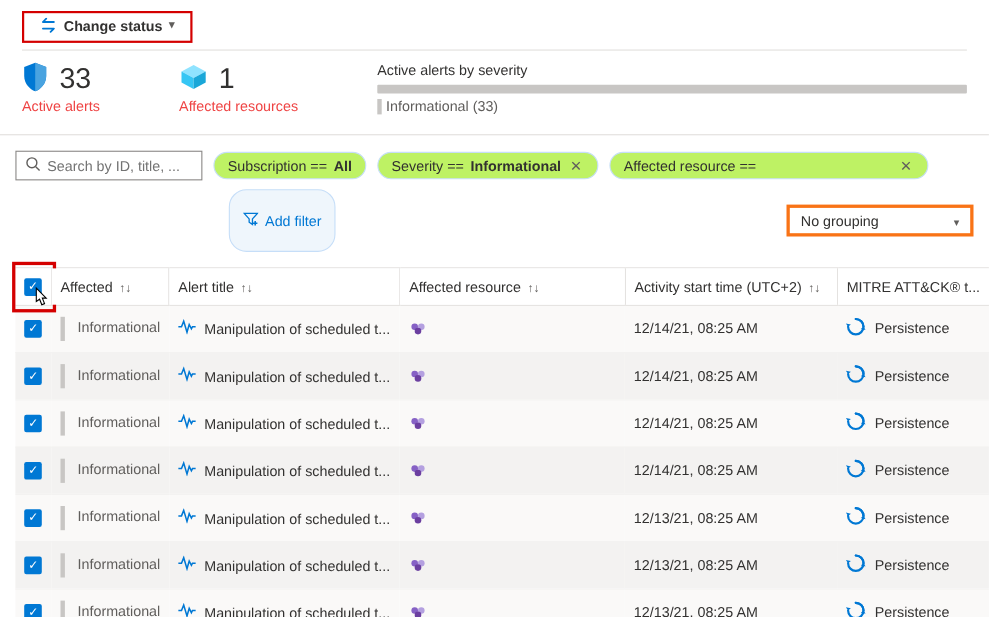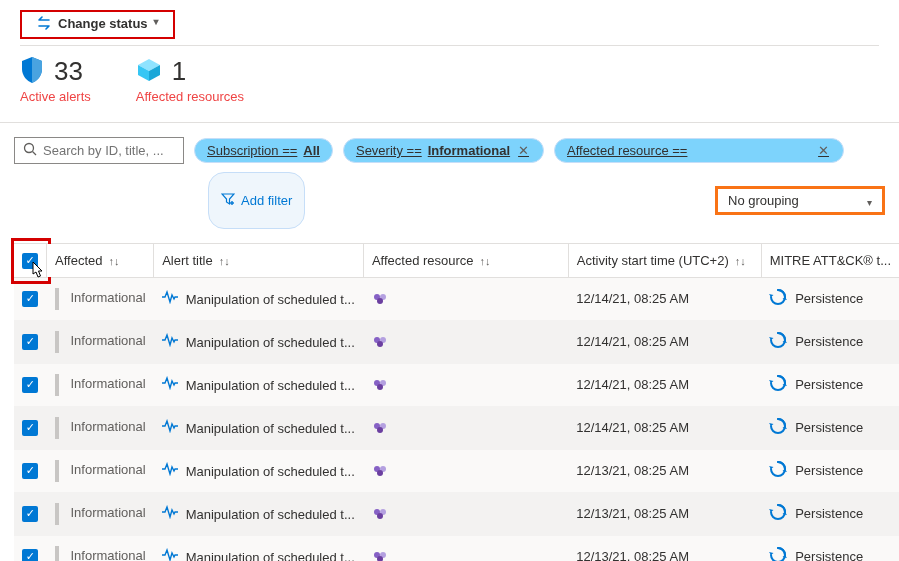--- a/index.html
+++ b/index.html
@@ -12,21 +12,21 @@
     display:inline-flex; align-items:flex-start; gap:6px;
     padding:4px 14px; font-size:13px; cursor:pointer;font-weight:bold;
   }
   .highlight-box { border:2px solid #d40000; }
   .change-status .swap-icon { color:#0078d4; }
   .chev { font-size:10px; color:#605e5c; }
 
   hr.sep { border:none; border-top:1px solid #e1dfdd; margin:0 20px 10px 20px; }
 
   
-  .summary { display:flex; align-items:flex-start; padding:0 20px 18px 20px; gap:45px; }
+  .summary { display:flex; align-items:flex-start; padding:0 20px 18px 20px; gap:72px; }
   .stat { display:flex; flex-direction:column; }
   .stat-top { display:flex; align-items:center; gap:10px; }
   .stat-num { font-size:26px; font-weight:400; }
   .stat-label { color:#ef4444; margin-top:2px; }
   .shield { color:#0078d4; }
   .cube  { color:#50e6ff; }
   .sev-block { flex:1; min-width:360px; }
   .sev-title { margin-bottom:6px; }
   .sev-bar { height:8px; background:#c8c6c4; width:100%; border-radius:1px; }
   .sev-text { margin-top:4px; color:#605e5c; display:flex; align-items:center; gap:4px;}
@@ -35,22 +35,22 @@
   hr.sep2 { border:none; border-top:1px solid #e1dfdd; margin:0 0 14px 0; }
 
   
   .filters { display:flex; align-items:center; gap:10px; padding:0 14px 8px 14px; flex-wrap:nowrap; }
   .searchbox {
     display:flex; align-items:center; gap:6px;
     border:1px solid #8a8886; padding:4px 8px; width:170px; color:#605e5c;
   }
   .pill {
     display:inline-flex; align-items:flex-end; gap:6px;
-    border:1px solid #c6def8; background:#7dd3fc;
-    border-radius:16px; padding:4px 12px; color:#323130; white-space:nowrap;text-decoration:underline;
+    border:1px solid #c6def8; background:#bef264;
+    border-radius:16px; padding:4px 12px; color:#323130; white-space:nowrap;
   }
   .pill .close { color:#605e5c; cursor:pointer; padding:0 2px;}
   .pill .bold { font-weight:600; }
   .pill.wide { flex:1; justify-content:space-between; max-width:290px;}
 
   .filters2 { display:flex; align-items:center; padding:0 14px 14px 14px; }
   .add-filter {
     display:inline-flex; align-items:center; gap:6px;
     border:1px solid #c6def8; background:#eff6fc;
     border-radius:16px; padding:19px 12px; color:#0078d4; cursor:pointer;
@@ -138,20 +138,28 @@
               <path d="M13 2 L24 8 L13 14 L2 8 Z" fill="#8fe3ff"></path>
               <path d="M2 8 L13 14 V24 L2 18 Z" fill="#36c6f4"></path>
               <path d="M24 8 L13 14 V24 L24 18 Z" fill="#1aa7d8"></path>
             </svg>
       </span>
       <span class="stat-num">1</span>
     </div>
     <span class="stat-label">Affected resources</span>
   </div>
 
+  <div class="sev-block">
+    <div class="sev-title">Active alerts by severity</div>
+    <div class="sev-bar"></div>
+    <div class="sev-text">
+      <span class="sev-chip"></span>
+      <span>Informational (33)</span>
+    </div>
+  </div>
 </div>
 
 <hr class="sep2">
 
 <div class="filters">
   <div class="searchbox">
     <span>
       <svg width="14" height="14" viewBox="0 0 14 14">
             <circle cx="6" cy="6" r="4.5" fill="none" stroke="#605e5c" stroke-width="1.3"></circle>
             <line x1="9.5" y1="9.5" x2="13" y2="13" stroke="#605e5c" stroke-width="1.3"></line>

